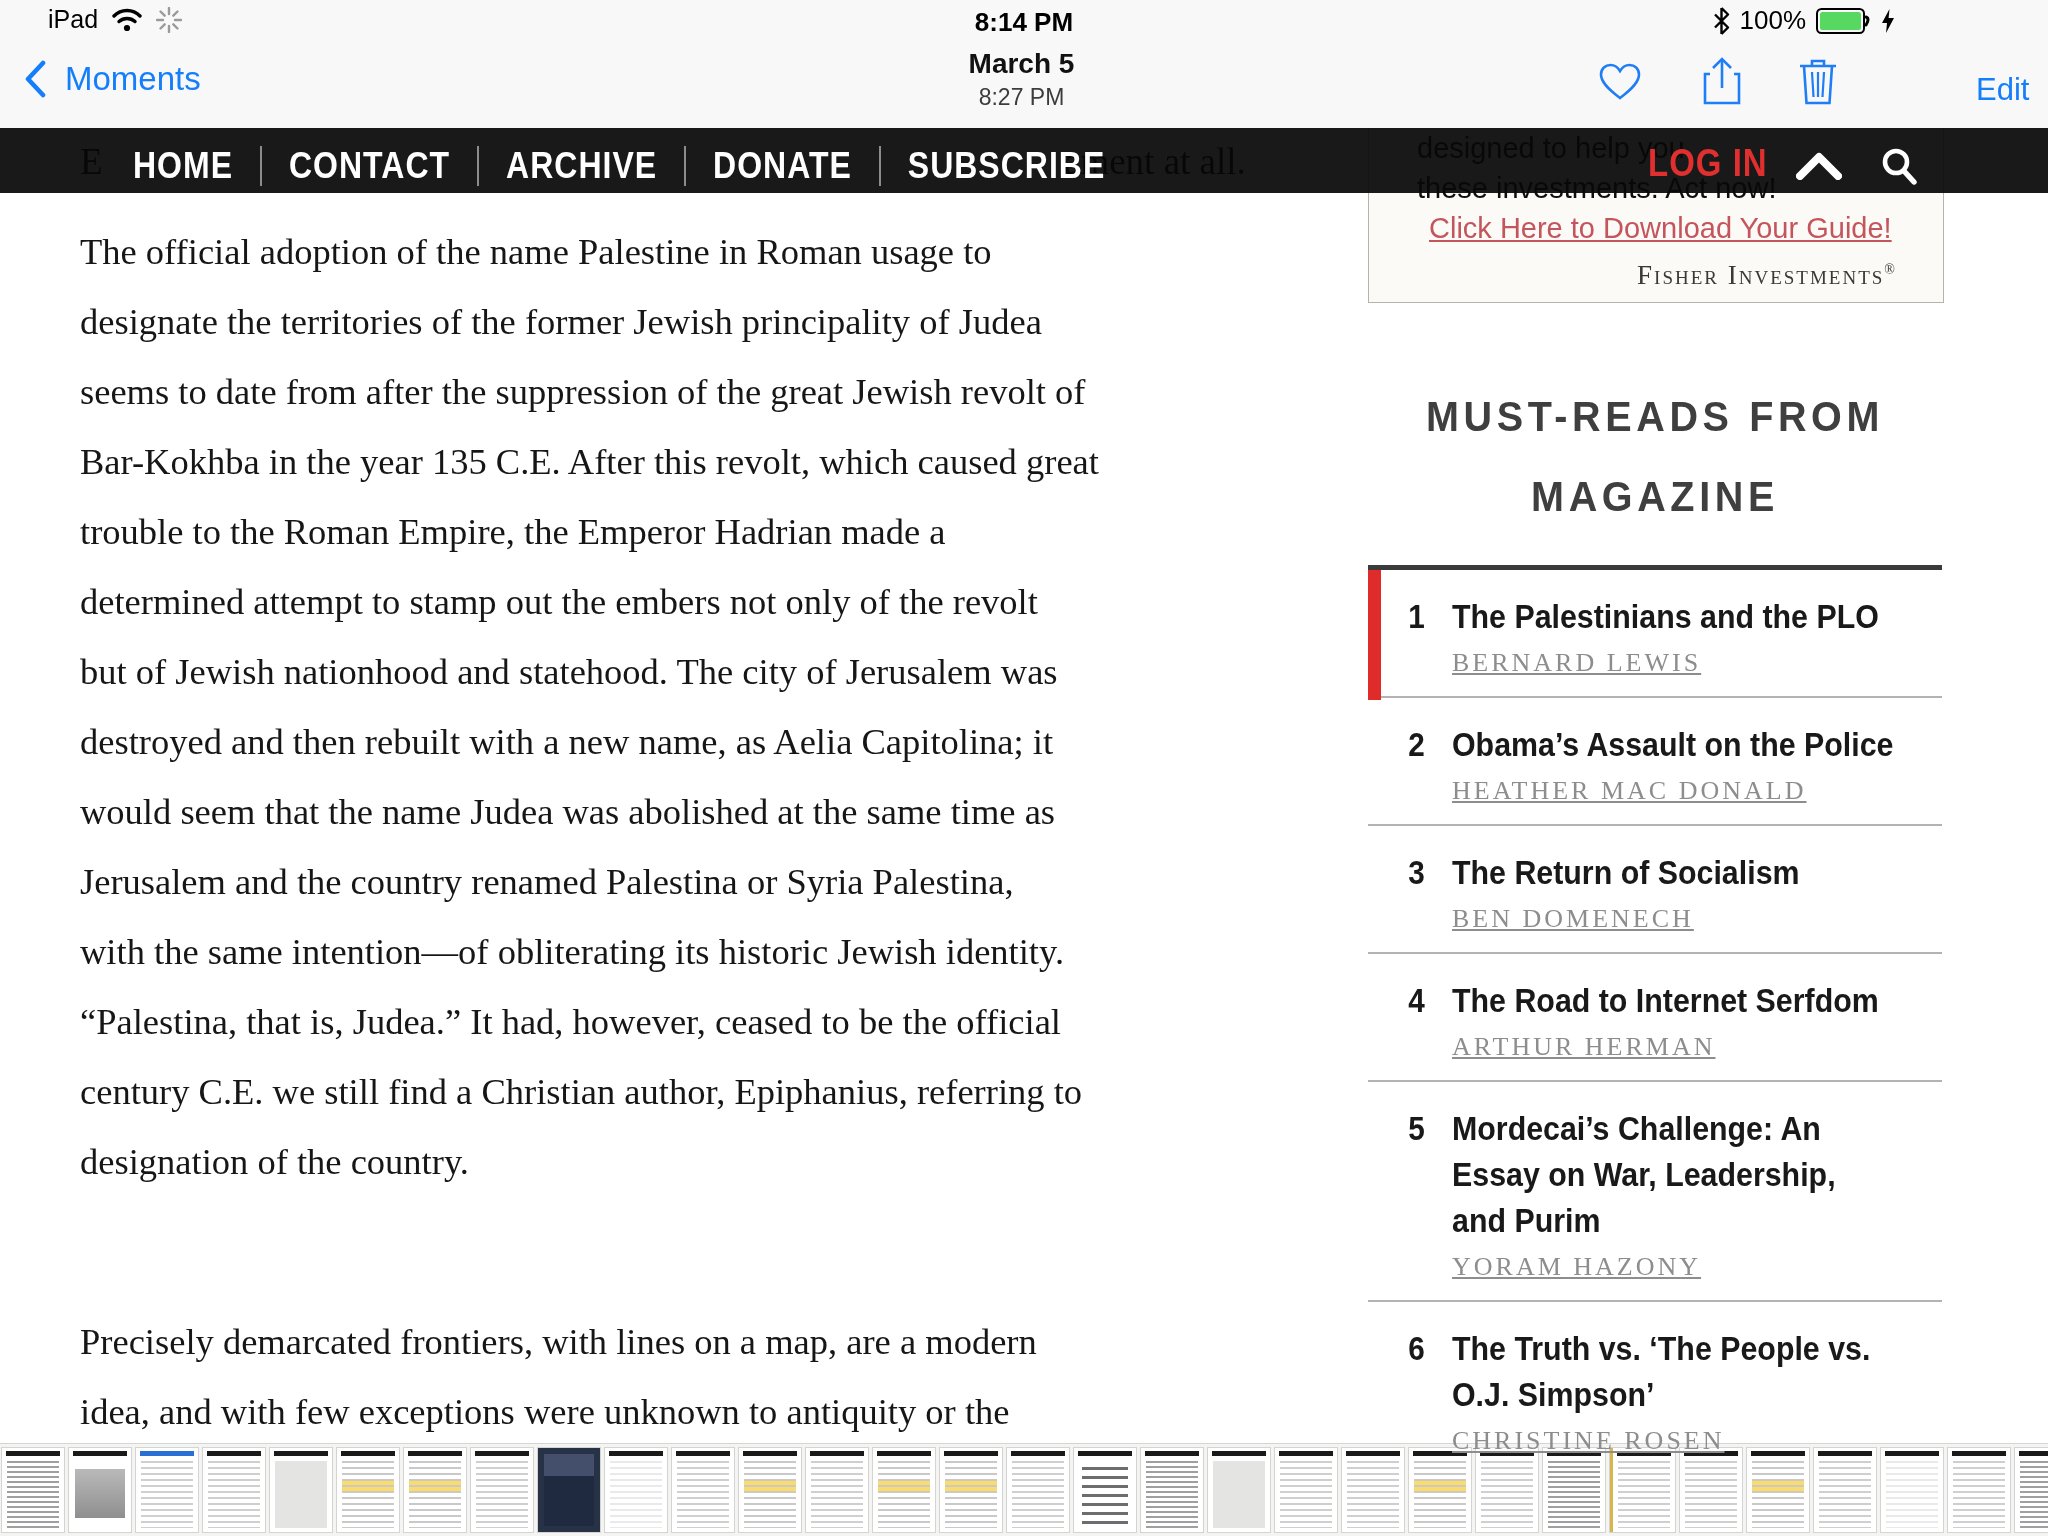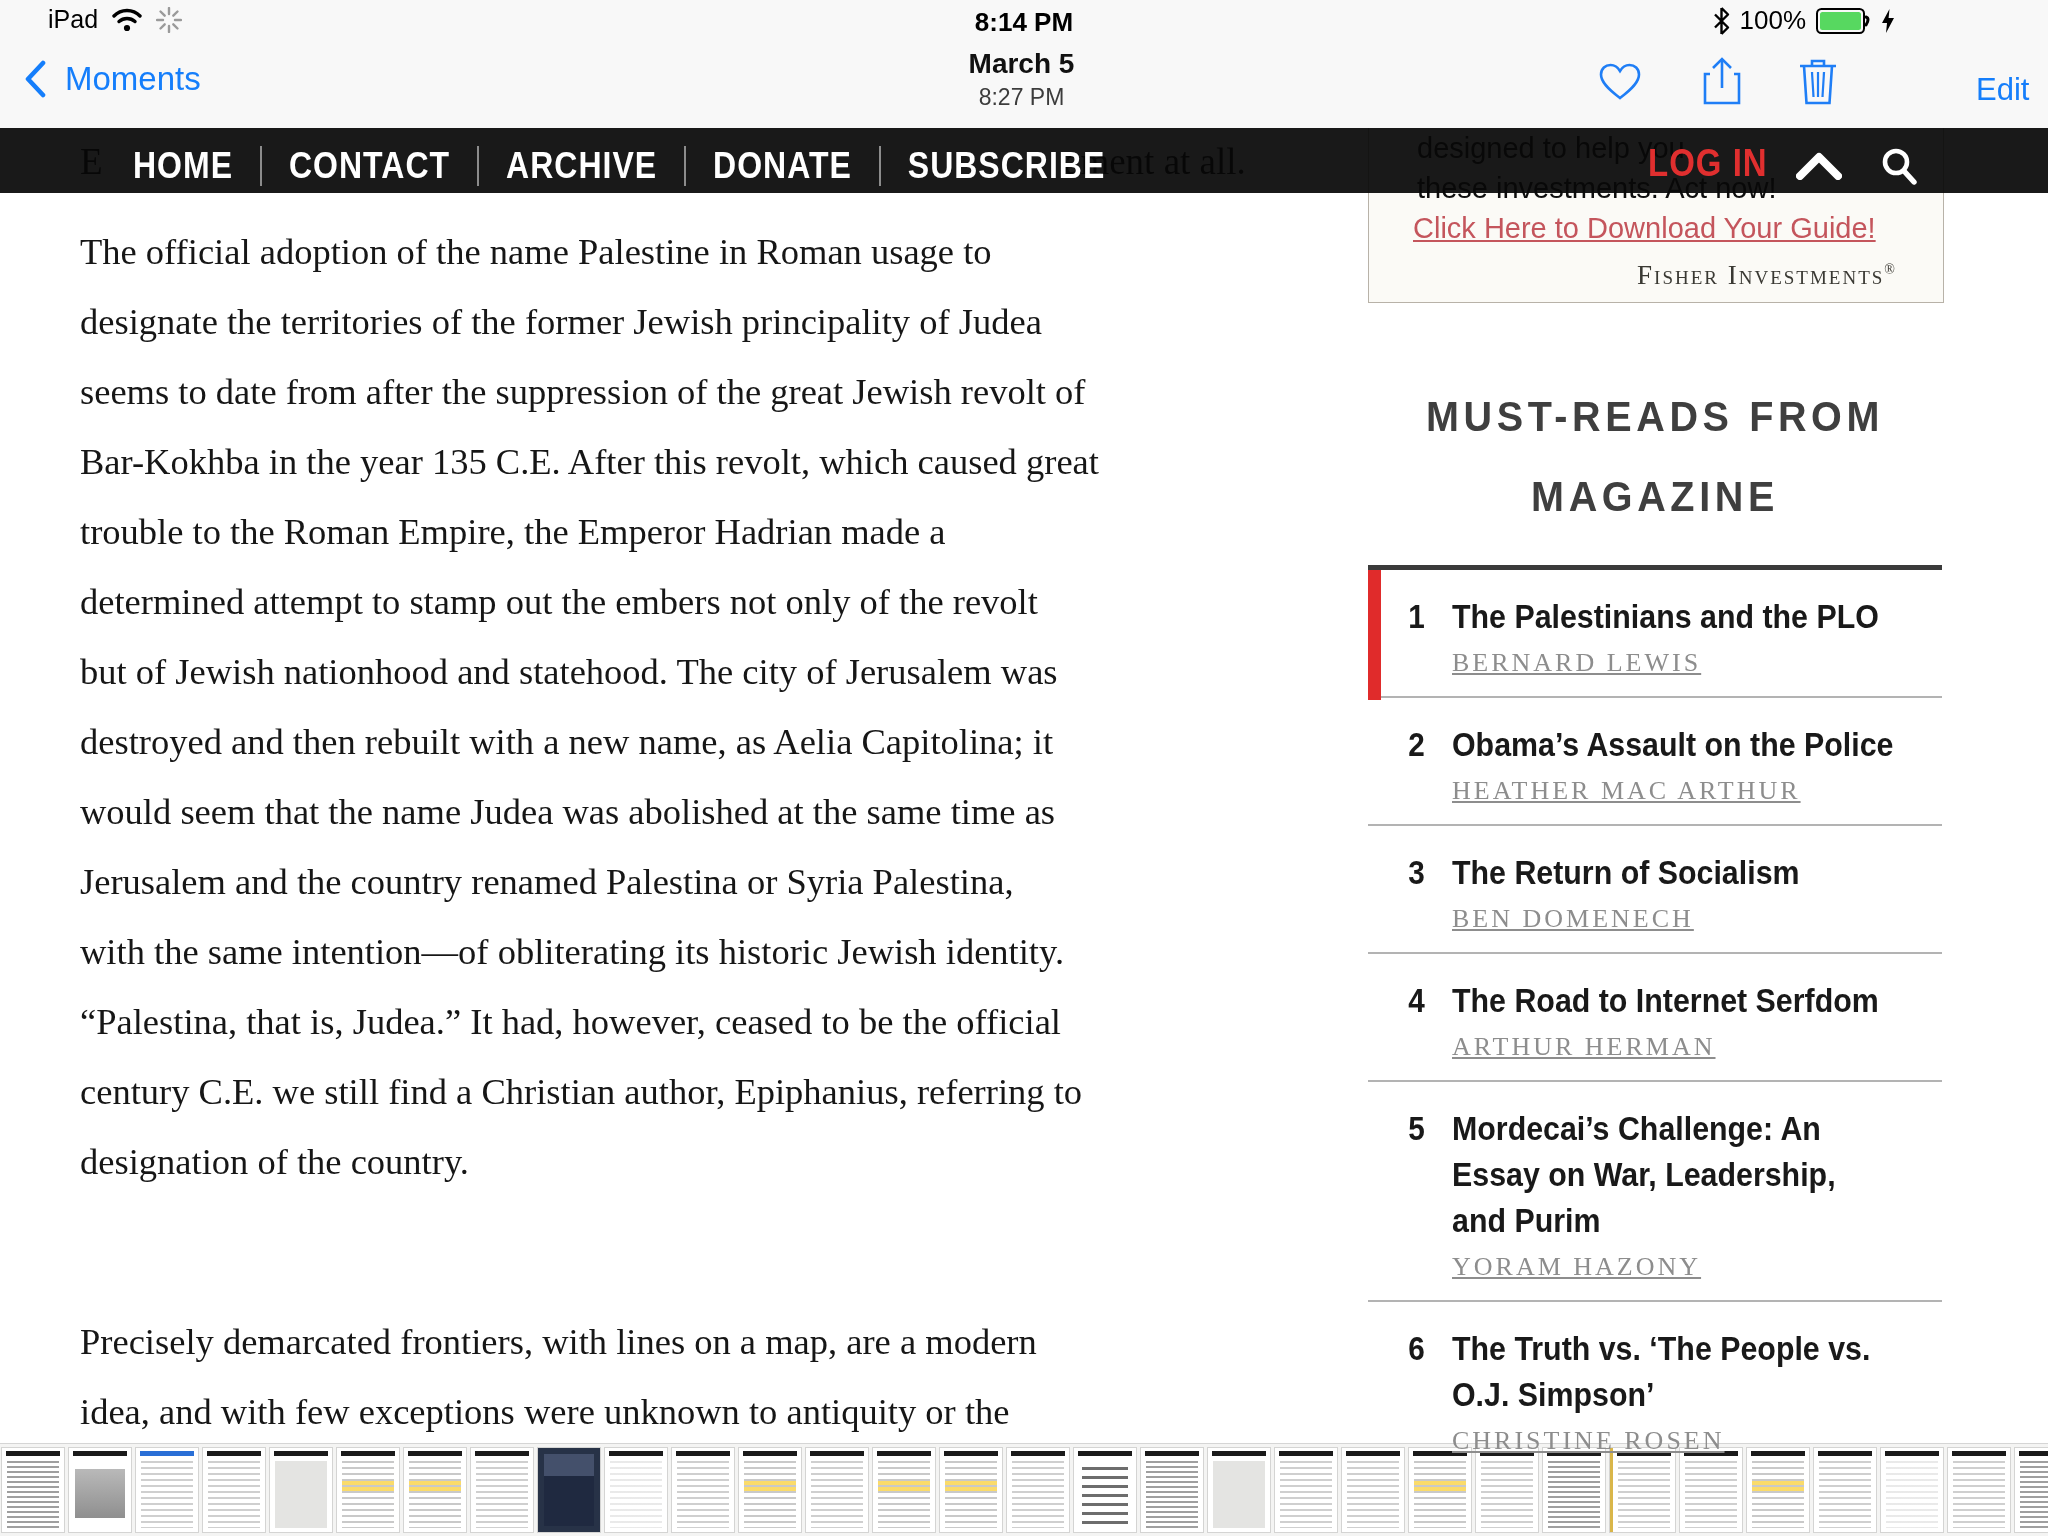--- a/index.html
+++ b/index.html
@@ -26,21 +26,21 @@
 
   
   #photo{position:absolute;left:0;top:128px;width:2048px;height:1315px;background:#ffffff;}
 
   .ghost-serif{position:absolute;font-family:"Liberation Serif",serif;font-size:37px;color:#0a0a0a;white-space:nowrap;z-index:1;}
 
   
   #ad-box{position:absolute;left:1368px;top:0;width:574px;height:174px;background:#fbfaf6;
           border:1px solid #b8b2a8;border-top:none;z-index:1;}
   .ad-ghost{position:absolute;left:48px;font-size:29px;color:#0e0e0e;white-space:nowrap;}
-  #ad-link{position:absolute;left:44px;top:84px;font-size:29px;color:#c4555c;text-decoration:underline;white-space:nowrap;cursor:pointer;}
+  #ad-link{position:absolute;left:60px;top:84px;font-size:29px;color:#c4555c;text-decoration:underline;white-space:nowrap;cursor:pointer;}
   #ad-brand{position:absolute;right:46px;top:132px;font-family:"Liberation Serif",serif;
             font-variant:small-caps;letter-spacing:2px;font-size:27px;color:#3a3933;}
   #ad-brand .reg{font-size:14px;vertical-align:super;}
 
   
   #site-nav{position:absolute;left:0;top:0;width:2048px;height:65px;background:rgba(8,8,8,0.93);z-index:2;}
   .nav-menu{position:absolute;left:106px;top:0;height:75px;display:flex;align-items:center;}
   .nav-item{font-size:32px;font-weight:700;color:#fff;letter-spacing:1px;padding:0 27px;
             transform:scaleY(1.18);cursor:pointer;white-space:nowrap;}
   .nav-sep{width:2px;height:40px;background:#8c8c8c;}
@@ -253,21 +253,21 @@
         <div class="mr-num">1</div>
         <div class="mr-body">
           <div class="mr-item-title">The Palestinians and the PLO</div>
           <div class="mr-author">BERNARD LEWIS</div>
         </div>
       </div>
       <div class="mr-item">
         <div class="mr-num">2</div>
         <div class="mr-body">
           <div class="mr-item-title">Obama’s Assault on the Police</div>
-          <div class="mr-author">HEATHER MAC ARTHUR</div>
+          <div class="mr-author">HEATHER MAC DONALD</div>
         </div>
       </div>
       <div class="mr-item">
         <div class="mr-num">3</div>
         <div class="mr-body">
           <div class="mr-item-title">The Return of Socialism</div>
           <div class="mr-author">BEN DOMENECH</div>
         </div>
       </div>
       <div class="mr-item">

